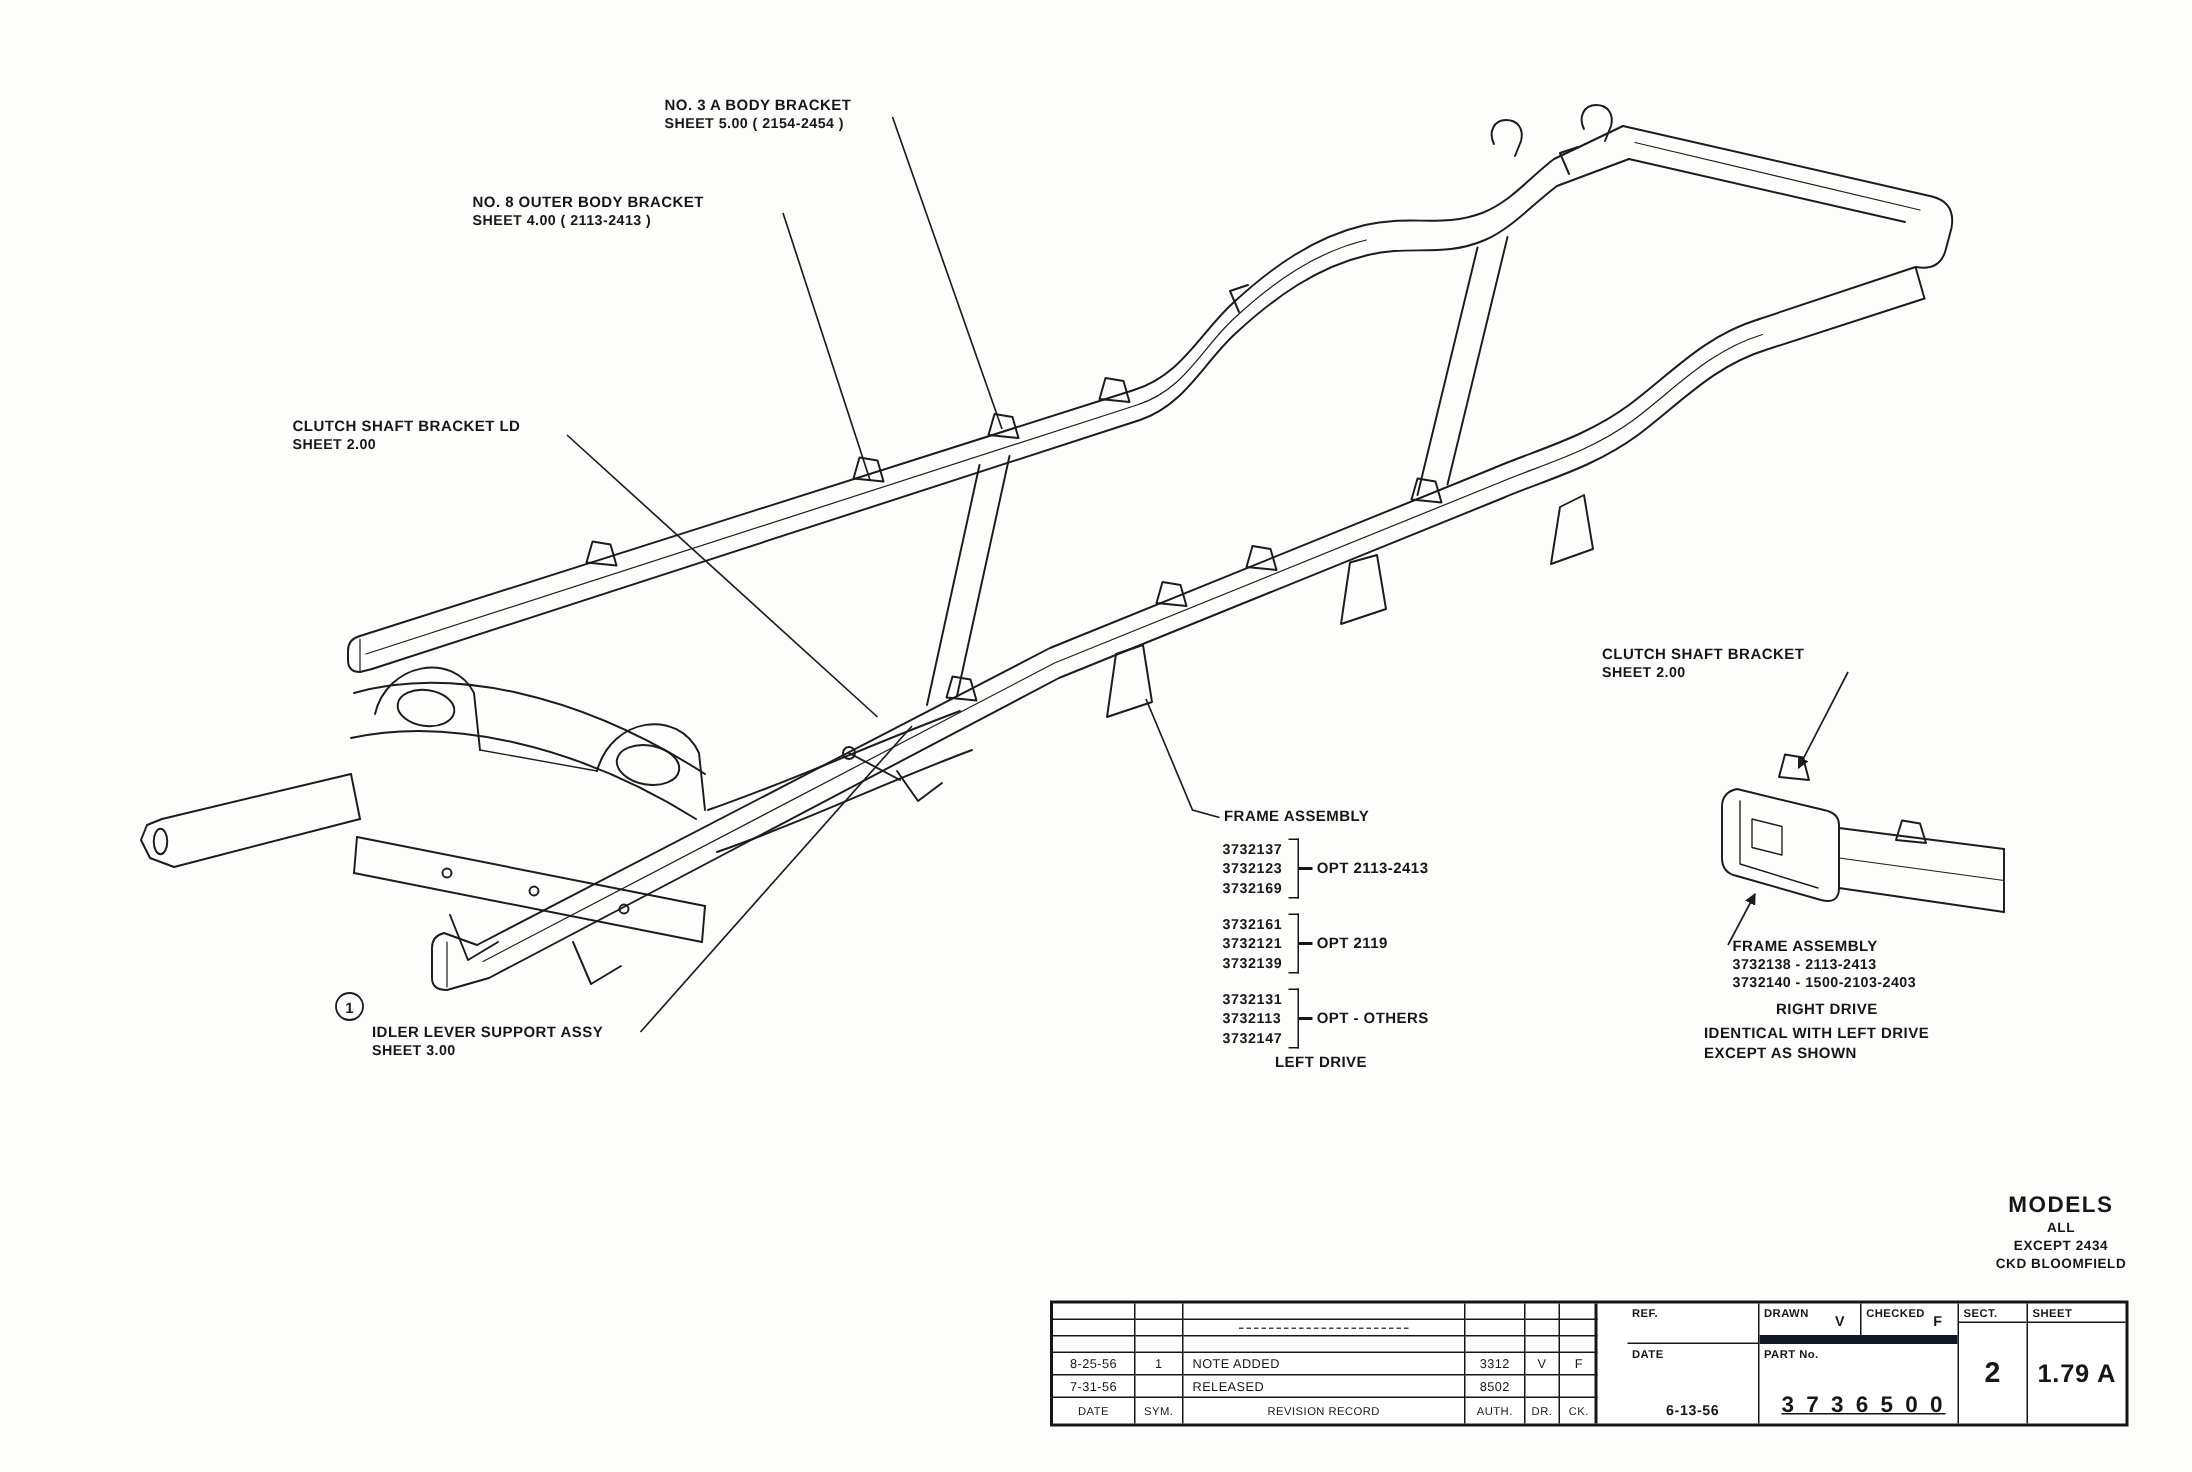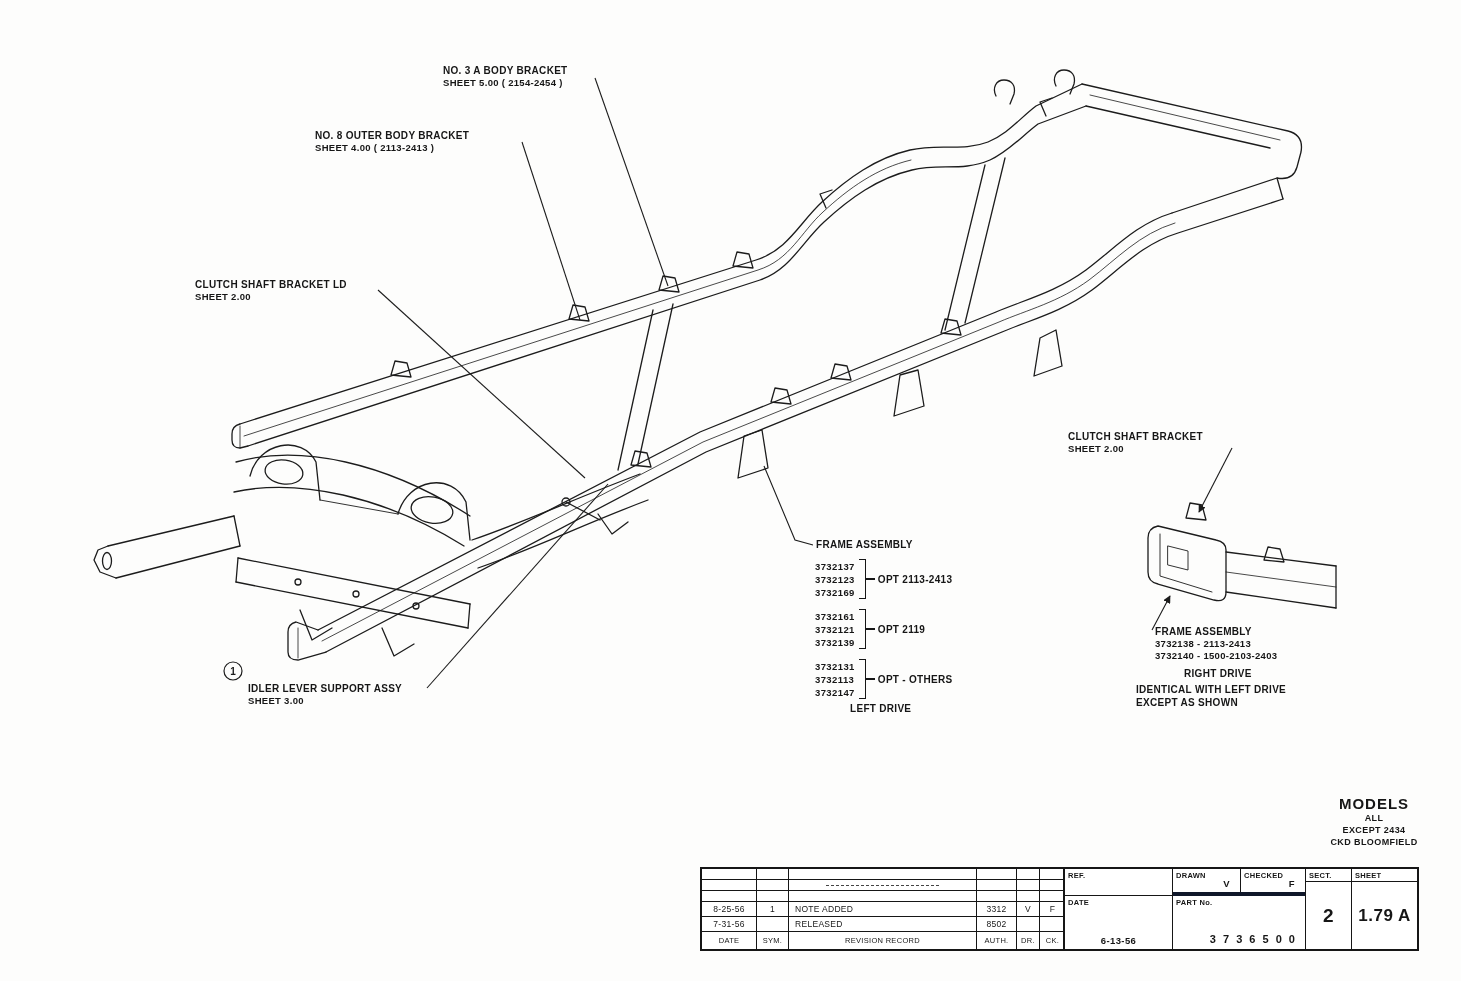--- a/index.html
+++ b/index.html
@@ -41,33 +41,33 @@
   .cell.rec { justify-content:flex-start; padding-left:6px; }
   .cell.hdr { font-size:7.5px; }
   .dash-mark { width:60%; border-top:1.2px dashed #444; margin:0 auto; }
 
   .info { flex:1; display:flex; flex-direction:column; }
   .info-name { height:20px; border-bottom:1px solid #161616; display:flex; align-items:center; }
   .tiny { font-size:7.5px; font-weight:bold; letter-spacing:.3px; }
   .name-label { padding:0 3px; align-self:flex-start; margin-top:2px; }
   .name-value { font-size:11px; font-weight:bold; letter-spacing:.6px; margin-left:8px; }
   .info-body { flex:1; display:flex; }
-  .col-a { width:108px; border-right:1px solid #161616; display:flex; flex-direction:column; }
+  .col-a { width:108px; border-right:1px solid #161616; display:flex; flex-direction:column;padding-left:20px; }
   .ref-cell { height:27px; border-bottom:1px solid #161616; position:relative; }
   .date-cell { flex:1; position:relative; }
   .corner-label { position:absolute; left:3px; top:2px; }
   .cell-val { position:absolute; font-size:9.5px; font-weight:bold; letter-spacing:.4px; }
   .date-val { left:0; right:0; bottom:3px; text-align:center; }
   .col-b { width:133px; border-right:1px solid #161616; display:flex; flex-direction:column; }
-  .dc-row { height:27px; border-bottom:4px solid #0f172a; display:flex; }
+  .dc-row { height:27px; border-bottom:6px solid #0f172a; display:flex; }
   .drawn-cell { flex:1.05; border-right:1px solid #161616; position:relative; }
   .checked-cell { flex:1; position:relative; }
   .dc-val { right:10px; bottom:3px; }
   .part-cell { flex:1; position:relative; }
-  .part-val { right:8px; bottom:4px; font-size:11px; letter-spacing:2px; }
+  .part-val { right:8px; bottom:4px; font-size:15px; letter-spacing:2px;text-decoration:underline; }
   .col-c { width:46px; border-right:1px solid #161616; display:flex; flex-direction:column; }
   .col-d { flex:1; display:flex; flex-direction:column; }
   .small-strip { height:13px; border-bottom:1px solid #161616; display:flex; align-items:center; padding-left:3px; }
   .big-val { flex:1; display:flex; align-items:center; justify-content:center; font-size:19px; font-weight:bold; letter-spacing:.5px; }
 </style>
 </head>
 <body>
 
 <svg class="art" width="1461" height="981" viewBox="0 0 1461 981">
   <defs>

